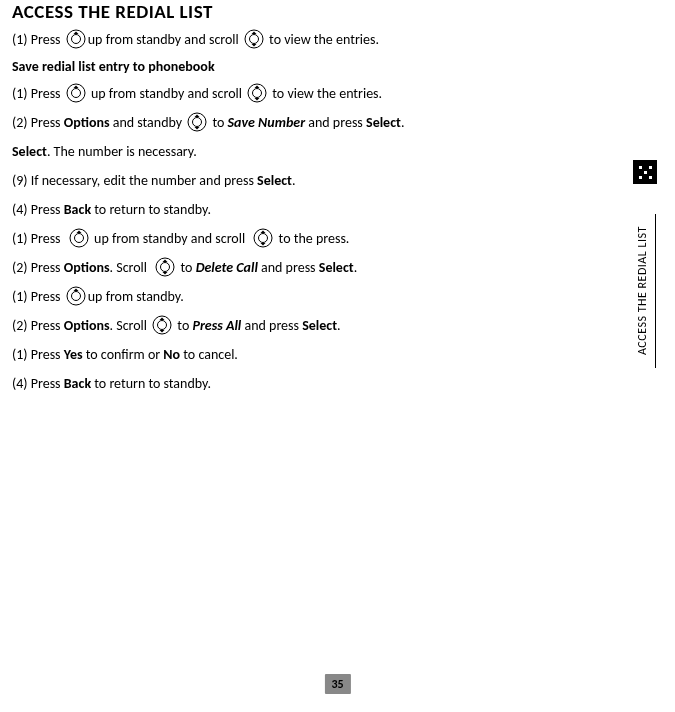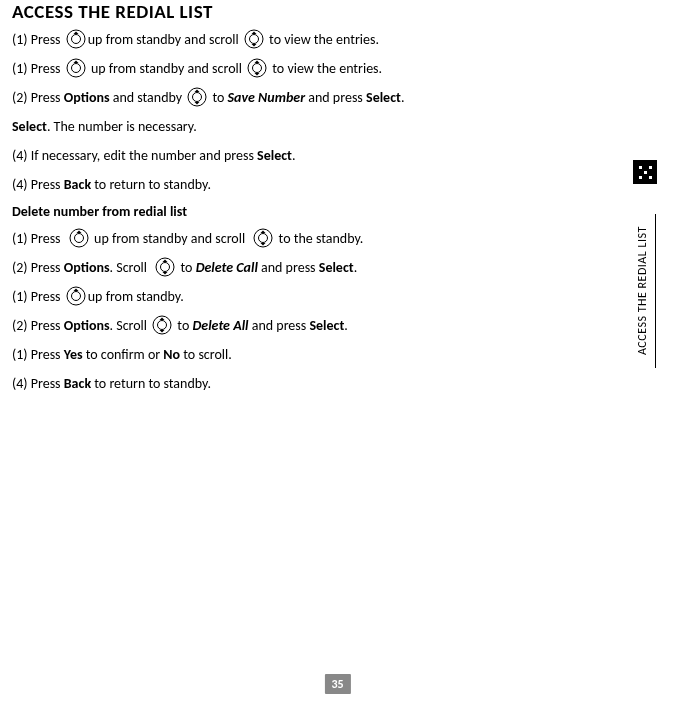--- a/index.html
+++ b/index.html
@@ -89,21 +89,21 @@
     padding-bottom: 2px;
     height: 150px;
     text-align: center;
   }
   .pagenum {
     position: absolute;
     bottom: 18px;
     left: 50%;
     transform: translateX(-50%);
     background: #888;
-    color: #ffffff;
+    color: #000000;
     font-weight: bold;
     font-size: 12px;
     padding: 3px 7px;
     border-radius: 1px;
   }
 </style>
 </head>
 <body>
 
 <div class="page">
@@ -124,20 +124,21 @@
       <svg width="20" height="20" viewBox="0 0 20 20">
           <circle cx="10" cy="10" r="9" fill="none" stroke="#000" stroke-width="1"></circle>
           <circle cx="10" cy="10" r="4.5" fill="none" stroke="#000" stroke-width="1"></circle>
           <path d="M10 2.5 L7.5 5 L12.5 5 Z" fill="#000"></path>
           <path d="M10 17.5 L7.5 15 L12.5 15 Z" fill="#000"></path>
         </svg>
     </span>
     <span> to view the entries.</span>
   </div>
 
+  <div class="subhead">Save redial list entry to phonebook</div>
 
   <div class="line">
     <span>(1) Press </span>
     <span class="navicon">
       <svg width="20" height="20" viewBox="0 0 20 20">
           <circle cx="10" cy="10" r="9" fill="none" stroke="#000" stroke-width="1"></circle>
           <circle cx="10" cy="10" r="4.5" fill="none" stroke="#000" stroke-width="1"></circle>
           <path d="M10 2.5 L7.5 5 L12.5 5 Z" fill="#000"></path>
         </svg>
     </span>
@@ -171,53 +172,52 @@
     <span class="b">Select</span>
     <span>.</span>
   </div>
 
   <div class="line">
     <span class="b">Select</span>
     <span>. The number is necessary.</span>
   </div>
 
   <div class="line">
-    <span>(4) If necessary, edit the number and press </span>
+    <span>(9) If necessary, edit the number and press </span>
     <span class="b">Select</span>
     <span>.</span>
   </div>
 
 
   <div class="line">
     <span>(4) Press </span>
     <span class="b">Back</span>
     <span> to return to standby.</span>
   </div>
 
-  <div class="subhead">Delete number from redial list</div>
 
   <div class="line">
     <span>(1) Press  </span>
     <span class="navicon">
       <svg width="20" height="20" viewBox="0 0 20 20">
           <circle cx="10" cy="10" r="9" fill="none" stroke="#000" stroke-width="1"></circle>
           <circle cx="10" cy="10" r="4.5" fill="none" stroke="#000" stroke-width="1"></circle>
           <path d="M10 2.5 L7.5 5 L12.5 5 Z" fill="#000"></path>
         </svg>
     </span>
     <span> up from standby and scroll  </span>
     <span class="navicon">
       <svg width="20" height="20" viewBox="0 0 20 20">
           <circle cx="10" cy="10" r="9" fill="none" stroke="#000" stroke-width="1"></circle>
           <circle cx="10" cy="10" r="4.5" fill="none" stroke="#000" stroke-width="1"></circle>
           <path d="M10 2.5 L7.5 5 L12.5 5 Z" fill="#000"></path>
           <path d="M10 17.5 L7.5 15 L12.5 15 Z" fill="#000"></path>
         </svg>
     </span>
-    <span> to the standby.</span>
+    <span> to the press.</span>
   </div>
 
   <div class="line">
     <span>(2) Press </span>
     <span class="b">Options</span>
     <span>. Scroll  </span>
     <span class="navicon">
       <svg width="20" height="20" viewBox="0 0 20 20">
           <circle cx="10" cy="10" r="9" fill="none" stroke="#000" stroke-width="1"></circle>
           <circle cx="10" cy="10" r="4.5" fill="none" stroke="#000" stroke-width="1"></circle>
@@ -251,32 +251,32 @@
     <span>. Scroll </span>
     <span class="navicon">
       <svg width="20" height="20" viewBox="0 0 20 20">
           <circle cx="10" cy="10" r="9" fill="none" stroke="#000" stroke-width="1"></circle>
           <circle cx="10" cy="10" r="4.5" fill="none" stroke="#000" stroke-width="1"></circle>
           <path d="M10 2.5 L7.5 5 L12.5 5 Z" fill="#000"></path>
           <path d="M10 17.5 L7.5 15 L12.5 15 Z" fill="#000"></path>
         </svg>
     </span>
     <span> to </span>
-    <span class="bi">Delete All</span>
+    <span class="bi">Press All</span>
     <span> and press </span>
     <span class="b">Select</span>
     <span>.</span>
   </div>
 
   <div class="line">
     <span>(1) Press </span>
     <span class="b">Yes</span>
     <span> to confirm or </span>
     <span class="b">No</span>
-    <span> to scroll.</span>
+    <span> to cancel.</span>
   </div>
 
   <div class="line">
     <span>(4) Press </span>
     <span class="b">Back</span>
     <span> to return to standby.</span>
   </div>
 
 </div>
 

